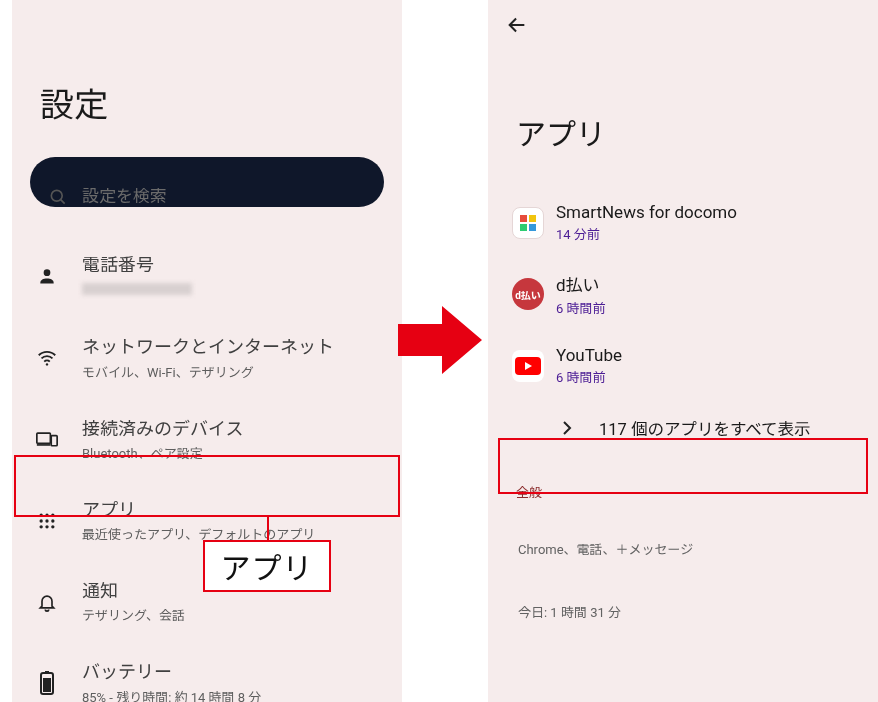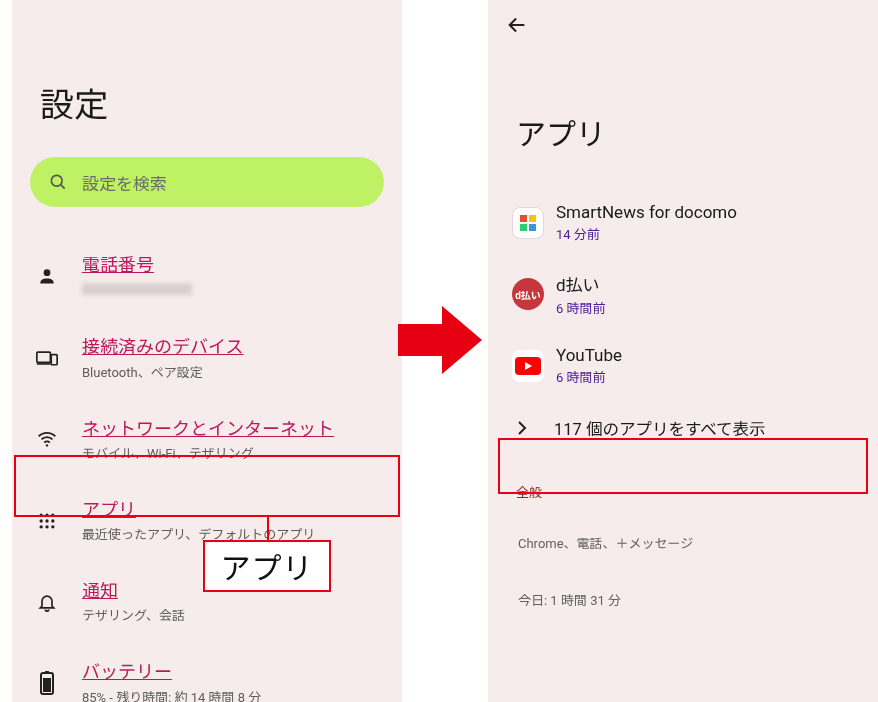--- a/index.html
+++ b/index.html
@@ -23,26 +23,26 @@
   #screen-right { left: 488px; }
 
   
   .settings-title {
     font-size: 34px;
     font-weight: 400;
     color: #1a1a1a;
     padding: 78px 0 30px 28px;
   }
   .search-pill {
-    background: #bef264;
+    background: #0f172a;
     border-radius: 28px;
     margin: 0 18px 28px 18px;
     height: 50px;
     display: flex;
-    align-items: center;
+    align-items: flex-end;
     padding: 0 18px;
     gap: 14px;
   }
   .search-pill .placeholder {
     color: #6b6b6b;
     font-size: 17px;
   }
   .settings-list { }
   .settings-row {
     display: flex;
@@ -50,21 +50,21 @@
     padding: 18px 20px 18px 22px;
     gap: 22px;
   }
   .settings-row .icon-slot {
     width: 26px;
     display: flex;
     justify-content: center;
     flex-shrink: 0;
   }
   .settings-row .text-slot { flex: 1; }
-  .row-title { font-size: 18px; color: #be185d; line-height: 1.35; text-decoration: underline; }
+  .row-title { font-size: 18px; color: #404040; line-height: 1.35; }
   .row-sub   { font-size: 13px; color: #5e5e5e; margin-top: 2px; }
   .row-sub.redacted {
     display: inline-block;
     width: 110px; height: 12px;
     background: #d8d0d0;
     filter: blur(2px);
     margin-top: 6px;
   }
 
   .hl-box-left {
@@ -124,35 +124,36 @@
   .app-icon.youtube   { background: #ffffff; }
   .recent-row .text-slot { flex:1; }
   .recent-title { font-size: 17px; color:#1a1a1a; }
   .recent-sub   { font-size: 13px; color:#4c1d95; margin-top:2px; }
 
   .show-all-row {
     display: flex;
     align-items: center;
     gap: 22px;
     padding: 16px 22px 16px 24px;
+    margin-left: 45px;
   }
   .show-all-row .chev { width: 20px; display:flex; justify-content:center; }
   .show-all-row .label { font-size: 16.5px; color:#1a1a1a; }
 
   .hl-box-right {
     position: absolute;
     left: 10px; right: 10px;
     border: 2px solid #e60012;
     height: 56px;
   }
 
   .general-list { margin-top: 22px; }
   .gen-row { padding: 14px 22px 14px 30px; }
   .gen-title { font-size: 17px; color:#1a1a1a; }
-  .gen-sub   { font-size: 13px; color:#626262; margin-top:2px; }
+  .gen-sub   { font-size: 13px; color:#626262; margin-top:8px; }
 
   
   .big-arrow {
     position: absolute;
     left: 398px;
     top: 300px;
     width: 84px;
     height: 80px;
   }
 
@@ -185,44 +186,44 @@
           </svg>
       </span>
       <div class="text-slot">
         <div class="row-title">電話番号</div>
         <span class="row-sub redacted"></span>
       </div>
     </div>
 
     <div class="settings-row">
       <span class="icon-slot">
-        <svg width="22" height="18" viewBox="0 0 26 20" fill="none" stroke="#222" stroke-width="2">
-            <rect x="1" y="3" width="16" height="12" rx="1"></rect>
-            <line x1="1" y1="17" x2="17" y2="17"></line>
-            <rect x="18" y="6" width="7" height="12" rx="1"></rect>
-          </svg>
-      </span>
-      <div class="text-slot">
-        <div class="row-title">接続済みのデバイス</div>
-        <div class="row-sub">Bluetooth、ペア設定</div>
-      </div>
-    </div>
-
-    <div class="settings-row">
-      <span class="icon-slot">
         <svg width="22" height="22" viewBox="0 0 24 24" fill="none" stroke="#222" stroke-width="2">
             <path d="M3 9c5-5 13-5 18 0"></path>
             <path d="M6 12.5c3.3-3.3 8.7-3.3 12 0"></path>
             <path d="M9 16c1.7-1.7 4.3-1.7 6 0"></path>
             <circle cx="12" cy="19" r="1.3" fill="#222" stroke="none"></circle>
           </svg>
       </span>
       <div class="text-slot">
         <div class="row-title">ネットワークとインターネット</div>
         <div class="row-sub">モバイル、Wi-Fi、テザリング</div>
+      </div>
+    </div>
+
+    <div class="settings-row">
+      <span class="icon-slot">
+        <svg width="22" height="18" viewBox="0 0 26 20" fill="none" stroke="#222" stroke-width="2">
+            <rect x="1" y="3" width="16" height="12" rx="1"></rect>
+            <line x1="1" y1="17" x2="17" y2="17"></line>
+            <rect x="18" y="6" width="7" height="12" rx="1"></rect>
+          </svg>
+      </span>
+      <div class="text-slot">
+        <div class="row-title">接続済みのデバイス</div>
+        <div class="row-sub">Bluetooth、ペア設定</div>
       </div>
     </div>
 
     <div class="settings-row">
       <span class="icon-slot">
         <svg width="20" height="20" viewBox="0 0 24 24" fill="#222">
           <circle cx="5" cy="5" r="2"></circle>
             <circle cx="12" cy="5" r="2"></circle>
             <circle cx="19" cy="5" r="2"></circle>
           <circle cx="5" cy="12" r="2"></circle>

